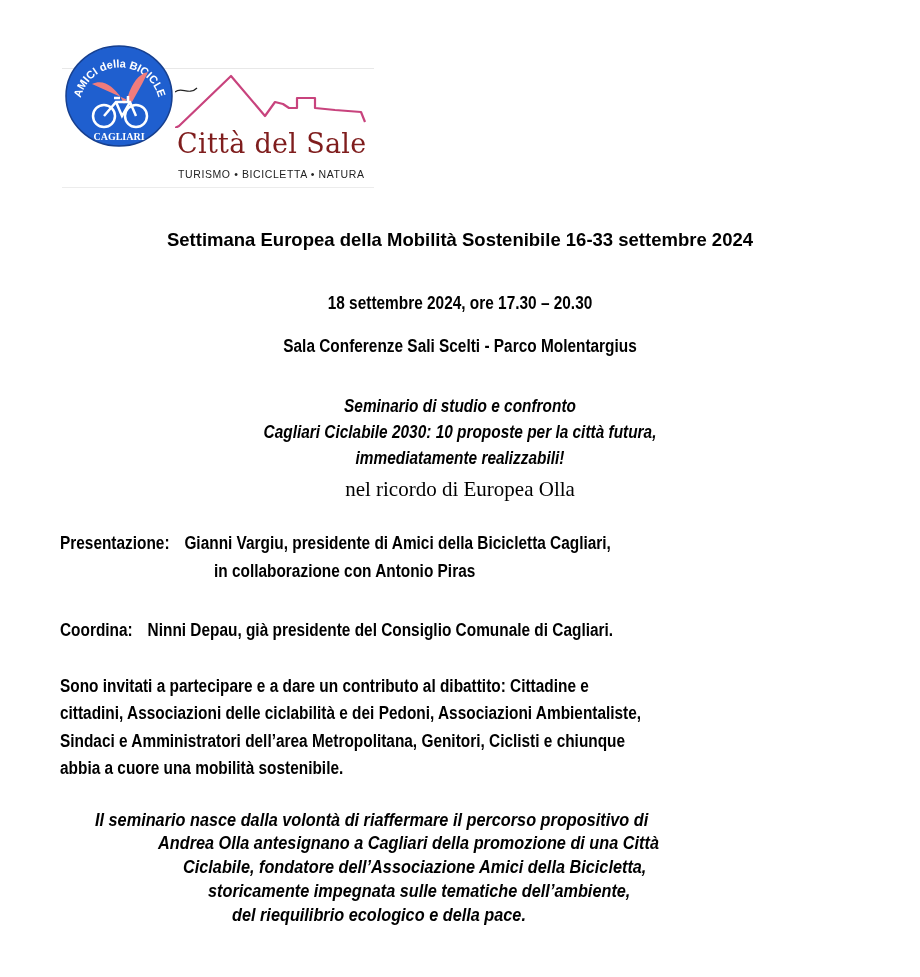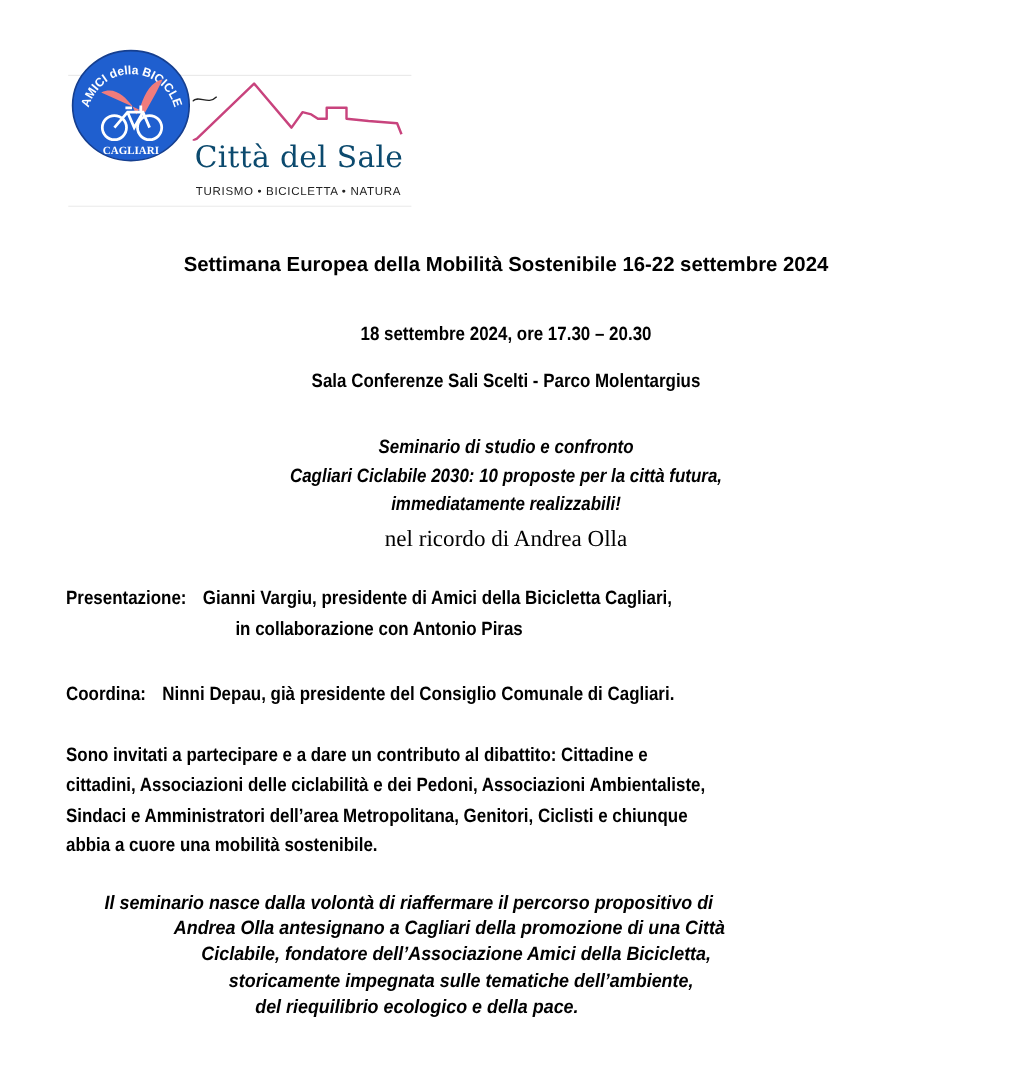--- a/index.html
+++ b/index.html
@@ -1,20 +1,20 @@
 <!DOCTYPE html>
 <html><head>
 <meta charset="utf-8">
 <style>
   html, body { margin:0; padding:0; background:#ffffff; }
   body { width:920px; height:977px; position:relative; overflow:hidden; color:#000; }
   .abs { position:absolute; }
   .logo-box { left:62px; top:68px; width:312px; height:118px; border-top:1px solid #e8e8e8; border-bottom:1px solid #ececec; }
   .badge { left:62px; top:44px; width:114px; height:104px; }
-  .sale-title { left:177px; top:128px; font-family:"DejaVu Serif", serif; font-size:27px; color:#0c4a6e; letter-spacing:0.3px; }
+  .sale-title { left:177px; top:128px; font-family:"DejaVu Serif", serif; font-size:27px; color:#7f1d1d; letter-spacing:0.3px; }
   .sale-sub { left:178px; top:168px; font-family:"Liberation Sans", sans-serif; font-size:10.5px; color:#222; letter-spacing:0.6px; }
   .center { left:0; width:920px; text-align:center; }
   .h-week { top:229px; font-family:"Liberation Sans", sans-serif; font-weight:bold; font-size:18.5px; }
   .cal { font-family:"Liberation Sans", sans-serif; font-weight:bold; font-size:17.5px; transform:scaleX(0.88); }
   .h-date { top:293px; }
   .h-place { top:336px; }
   .sem { font-family:"Liberation Sans", sans-serif; font-weight:bold; font-style:italic; font-size:17.5px; transform:scaleX(0.88); line-height:25px; }
   .sem1 { top:394px; }
   .sem2 { top:420px; }
   .sem3 { top:446px; }
@@ -58,28 +58,28 @@
 </svg>
 
 <svg class="abs" style="left:175px;top:68px;" width="200" height="60" viewBox="0 0 200 60">
   <path d="M 0 24 C 6 18 14 28 22 20" fill="none" stroke="#222" stroke-width="1.2"></path>
   <path d="M 0 60 L 4 58 L 56 8 L 90 48 L 100 34 L 108 36 L 114 40 L 122 40 L 122 30 L 140 30 L 140 40 L 160 42 L 186 44 L 190 54" fill="none" stroke="#c8437d" stroke-width="2.2" stroke-linejoin="round"></path>
 </svg>
 
 <div class="abs sale-title">Città del Sale</div>
 <div class="abs sale-sub">TURISMO • BICICLETTA • NATURA</div>
 
-<div class="abs center h-week">Settimana Europea della Mobilità Sostenibile 16-22 settembre 2024</div>
+<div class="abs center h-week">Settimana Europea della Mobilità Sostenibile 16-33 settembre 2024</div>
 <div class="abs center cal h-date">18 settembre 2024, ore 17.30 – 20.30</div>
 <div class="abs center cal h-place">Sala Conferenze Sali Scelti - Parco Molentargius</div>
 
 <div class="abs center sem sem1">Seminario di studio e confronto</div>
 <div class="abs center sem sem2">Cagliari Ciclabile  2030: 10 proposte per la città futura,</div>
 <div class="abs center sem sem3">immediatamente realizzabili!</div>
-<div class="abs center memory">nel ricordo di Andrea Olla</div>
+<div class="abs center memory">nel ricordo di Europea Olla</div>
 
 <div class="abs para pres1">
   <span>Presentazione:</span><span class="gap"></span><span class="gap"></span>
   <span>Gianni Vargiu, presidente di Amici della Bicicletta Cagliari,</span>
 </div>
 <div class="abs para pres2">in collaborazione con Antonio Piras</div>
 
 <div class="abs para coord">
   <span>Coordina:</span><span class="gap"></span><span class="gap"></span>
   <span>Ninni Depau, già presidente del Consiglio Comunale di Cagliari.</span>

